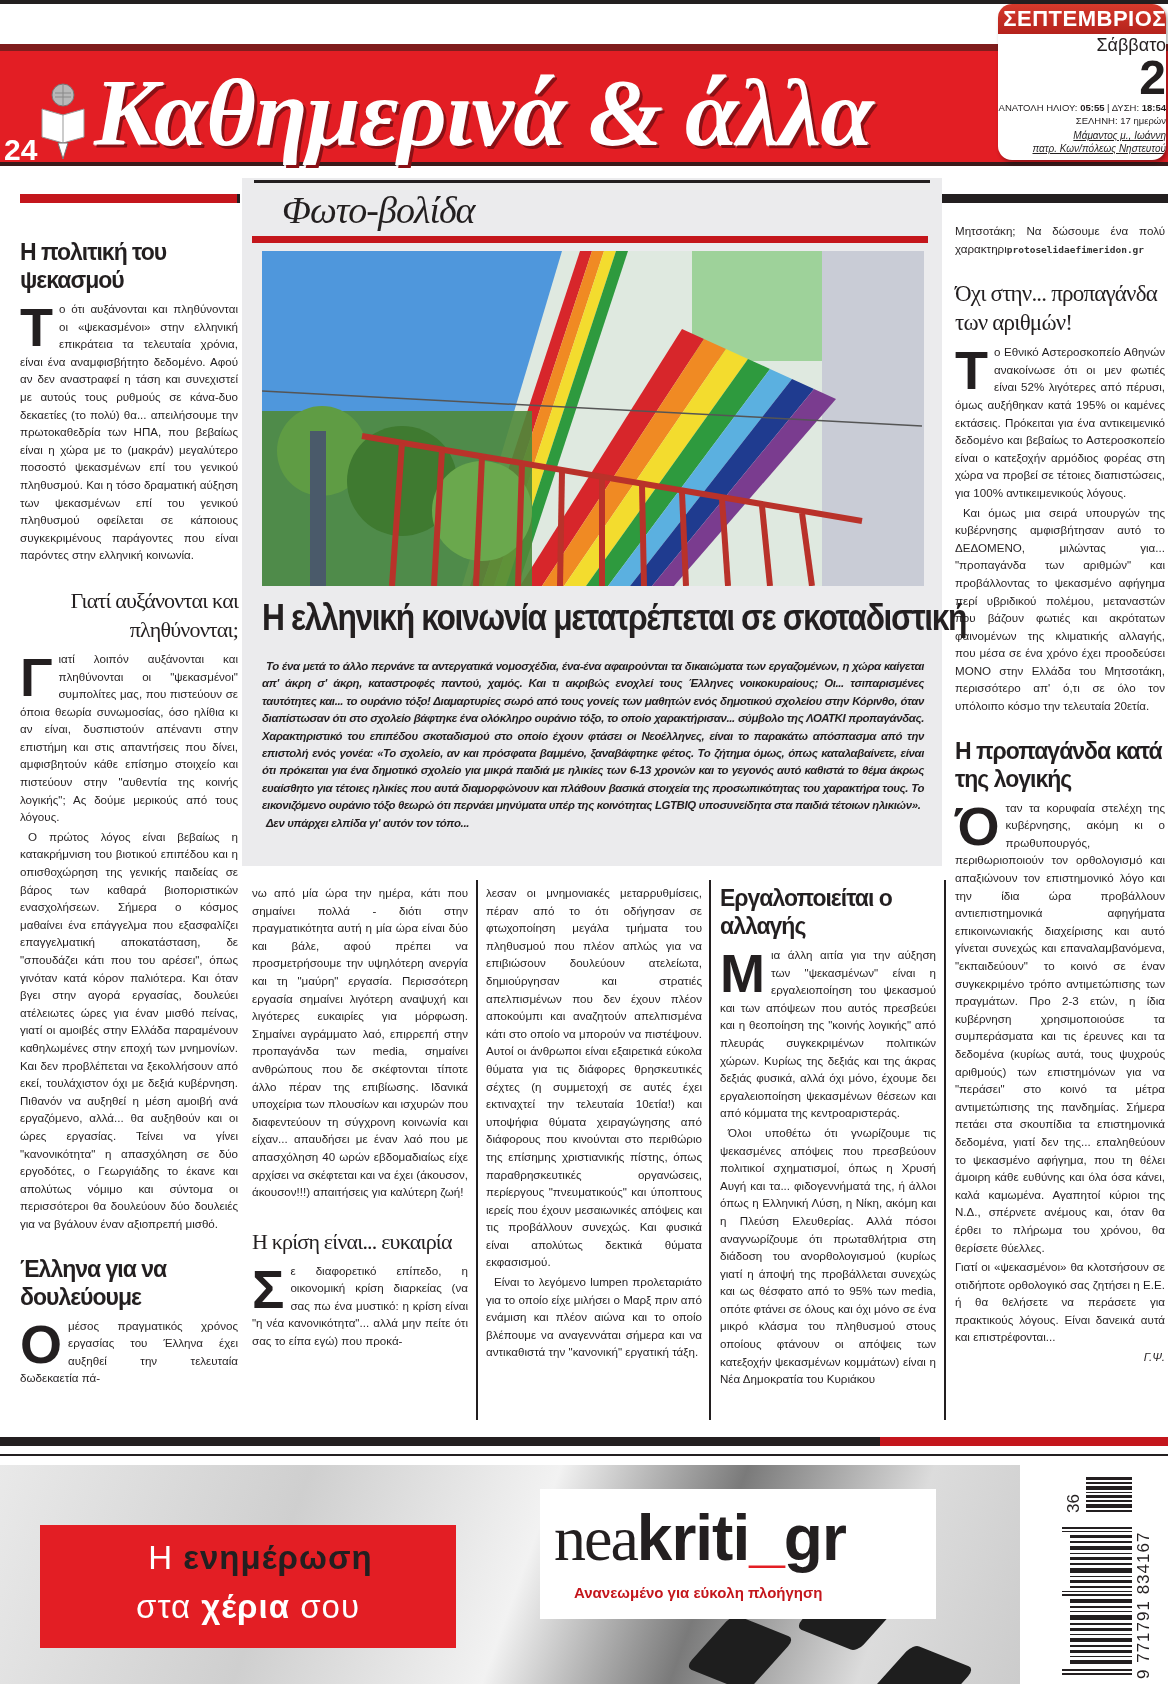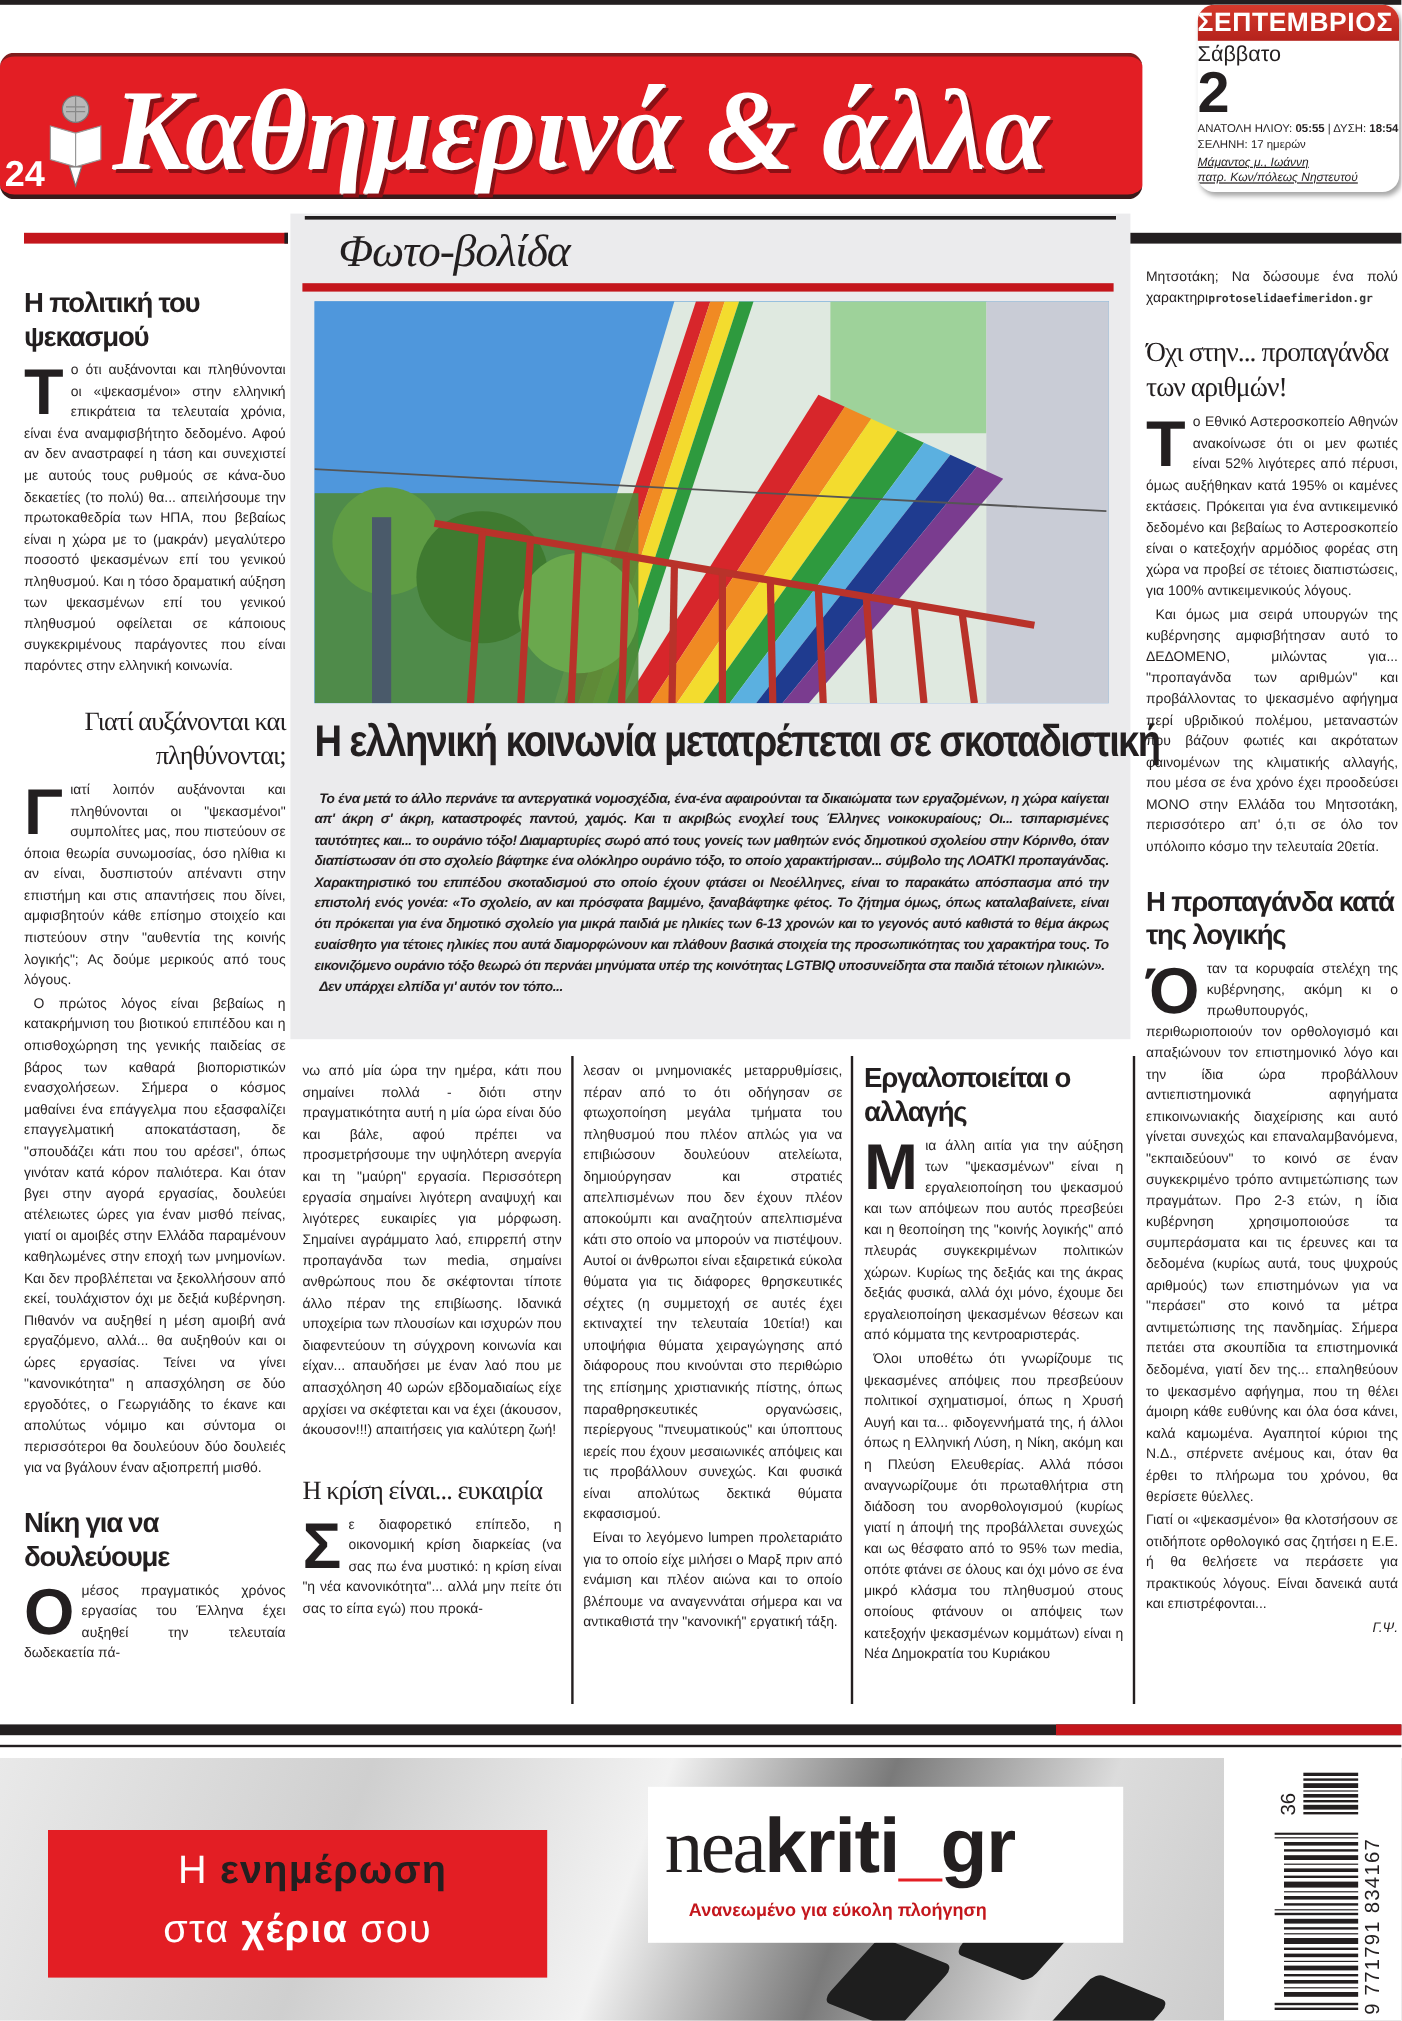--- a/index.html
+++ b/index.html
@@ -2,27 +2,27 @@
 <html><head>
 <meta charset="utf-8">
 <style>
   * { box-sizing: border-box; margin: 0; padding: 0; }
   html, body { width: 1168px; height: 1684px; background: #ffffff; overflow: hidden; }
   body { position: relative; font-family: "Liberation Sans", sans-serif; color: #231f20; }
 
   .top-rule { position: absolute; left: 0; top: 0; width: 1168px; height: 4px; background: #231f20; }
 
   
-  .masthead { position: absolute; left: 0; top: 44px; width: 952px; height: 122px; background: #e31e24; border-top: 3px solid #7f1d1d; border-bottom: 4px solid #3a1a1a; border-radius: 12px; }
+  .masthead { position: absolute; left: 0; top: 44px; width: 1168px; height: 122px; background: #e31e24; border-top: 7px solid #7f1d1d; border-bottom: 4px solid #3a1a1a; }
   .page-num { position: absolute; left: 4px; top: 82px; font: bold 30px "Liberation Sans", sans-serif; color: #ffffff; }
   .logo-icon { position: absolute; left: 38px; top: 30px; width: 50px; height: 80px; }
   .masthead-title { position: absolute; left: 94px; top: 6px; font: italic bold 96px "Liberation Serif", serif; color: #ffffff; letter-spacing: -1px; text-shadow: 3px 3px 0 #8a1015, 1px 1px 0 #d0d0d0; white-space: nowrap; }
 
   
-  .date-box { position: absolute; left: 998px; top: 4px; width: 168px; height: 156px; background: #fff; border-radius: 14px; box-shadow: 2px 3px 4px rgba(0,0,0,.35); text-align: left; overflow: hidden; }
+  .date-box { position: absolute; left: 998px; top: 4px; width: 168px; height: 156px; background: #fff; border-radius: 14px; box-shadow: 2px 3px 4px rgba(0,0,0,.35); text-align: right; overflow: hidden; }
   .date-month { background: linear-gradient(#d63a2c,#b4221c); color: #fff; font: bold 22px "Liberation Sans", sans-serif; letter-spacing: 0.5px; height: 30px; line-height: 30px; }
   .date-day { font: 18px "Liberation Sans", sans-serif; color: #231f20; margin-top: 1px; }
   .date-num { font: bold 48px "Liberation Sans", sans-serif; line-height: 44px; color: #231f20; }
   .date-sun { font: 9.5px "Liberation Sans", sans-serif; color: #231f20; margin-top: 2px; white-space: nowrap; }
   .date-sun b { font-weight: bold; }
   .date-moon { font: 9.5px "Liberation Sans", sans-serif; margin-top: 2px; }
   .date-names { font: italic 10px "Liberation Sans", sans-serif; margin-top: 3px; line-height: 13px; text-decoration: underline; }
 
   
   .col { position: absolute; font: 11.6px/17.6px "Liberation Sans", sans-serif; text-align: justify; color: #231f20; }
@@ -112,21 +112,21 @@
   <p class="noindent">
     <span class="dropcap">Τ</span>
     <span>ο ότι αυξάνονται και πληθύνονται οι «ψεκασμένοι» στην ελληνική επικράτεια τα τελευταία χρόνια, είναι ένα αναμφισβήτητο δεδομένο. Αφού αν δεν αναστραφεί η τάση και συνεχιστεί με αυτούς τους ρυθμούς σε κάνα-δυο δεκαετίες (το πολύ) θα... απειλήσουμε την πρωτοκαθεδρία των ΗΠΑ, που βεβαίως είναι η χώρα με το (μακράν) μεγαλύτερο ποσοστό ψεκασμένων επί του γενικού πληθυσμού. Και η τόσο δραματική αύξηση των ψεκασμένων επί του γενικού πληθυσμού οφείλεται σε κάποιους συγκεκριμένους παράγοντες που είναι παρόντες στην ελληνική κοινωνία.</span>
   </p>
   <h2 class="h-serif" style="margin-top:22px;text-align:right;">Γιατί αυξάνονται και πληθύνονται;</h2>
   <p class="noindent">
     <span class="dropcap">Γ</span>
     <span>ιατί λοιπόν αυξάνονται και πληθύνονται οι "ψεκασμένοι" συμπολίτες μας, που πιστεύουν σε όποια θεωρία συνωμοσίας, όσο ηλίθια κι αν είναι, δυσπιστούν απέναντι στην επιστήμη και στις απαντήσεις που δίνει, αμφισβητούν κάθε επίσημο στοιχείο και πιστεύουν στην "αυθεντία της κοινής λογικής"; Ας δούμε μερικούς από τους λόγους.</span>
   </p>
   <p>Ο πρώτος λόγος είναι βεβαίως η κατακρήμνιση του βιοτικού επιπέδου και η οπισθοχώρηση της γενικής παιδείας σε βάρος των καθαρά βιοποριστικών ενασχολήσεων. Σήμερα ο κόσμος μαθαίνει ένα επάγγελμα που εξασφαλίζει επαγγελματική αποκατάσταση, δε "σπουδάζει κάτι που του αρέσει", όπως γινόταν κατά κόρον παλιότερα. Και όταν βγει στην αγορά εργασίας, δουλεύει ατέλειωτες ώρες για έναν μισθό πείνας, γιατί οι αμοιβές στην Ελλάδα παραμένουν καθηλωμένες στην εποχή των μνημονίων. Και δεν προβλέπεται να ξεκολλήσουν από εκεί, τουλάχιστον όχι με δεξιά κυβέρνηση. Πιθανόν να αυξηθεί η μέση αμοιβή ανά εργαζόμενο, αλλά... θα αυξηθούν και οι ώρες εργασίας. Τείνει να γίνει "κανονικότητα" η απασχόληση σε δύο εργοδότες, ο Γεωργιάδης το έκανε και απολύτως νόμιμο και σύντομα οι περισσότεροι θα δουλεύουν δύο δουλειές για να βγάλουν έναν αξιοπρεπή μισθό.</p>
-  <h2 class="h-bold" style="margin-top:22px;">Νίκη για να δουλεύουμε</h2>
+  <h2 class="h-bold" style="margin-top:22px;">Έλληνα για να δουλεύουμε</h2>
   <p class="noindent">
     <span class="dropcap">Ο</span>
     <span>μέσος πραγματικός χρόνος εργασίας του Έλληνα έχει αυξηθεί την τελευταία δωδεκαετία πά-</span>
   </p>
 </div>
 
 <section class="feature">
   <div class="feature-topline"></div>
   <div class="feature-label">Φωτο-βολίδα</div>
   <div class="feature-redline"></div>

